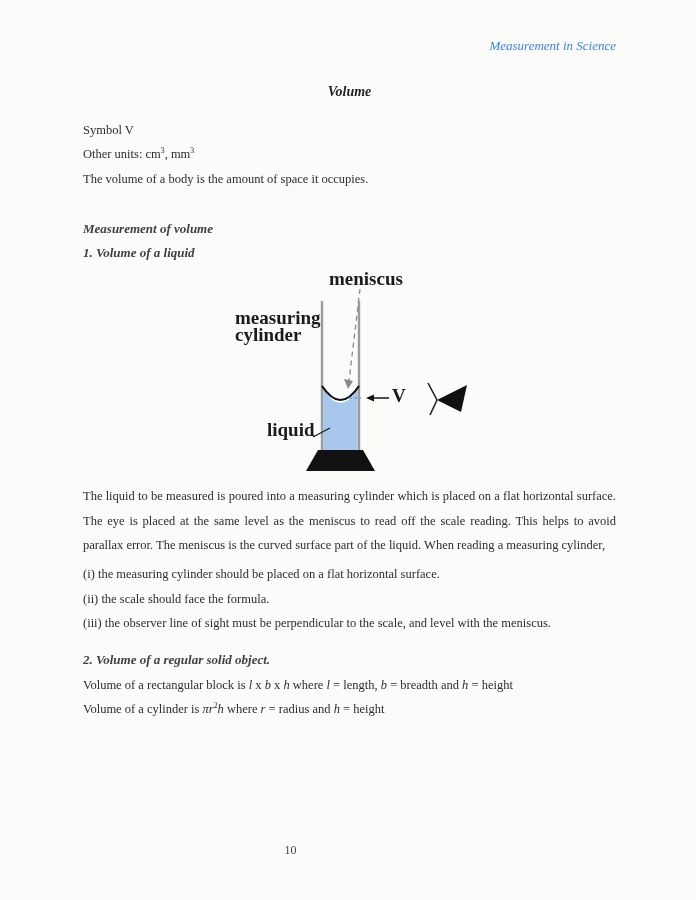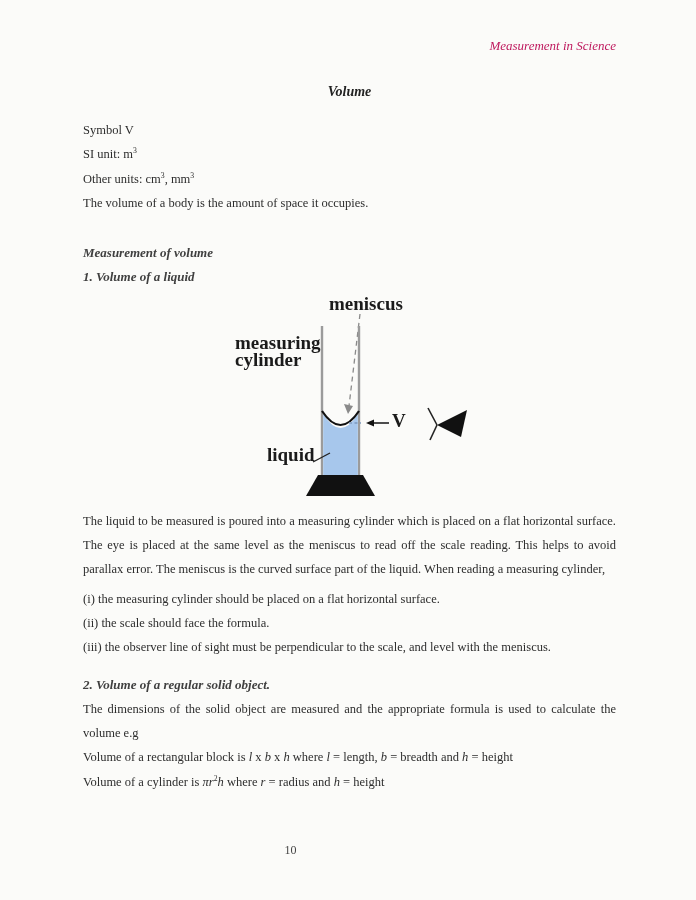--- a/index.html
+++ b/index.html
@@ -8,21 +8,21 @@
     background: #fbfbf9;
     font-family: "Liberation Serif", "DejaVu Serif", serif;
     color: #2d2d2d;
     overflow: hidden;
   }
   .page { position: relative; width: 696px; height: 900px; }
   .content { position: absolute; left: 83px; top: 38px; width: 533px; }
 
   .running-header {
     font-style: italic; font-size: 13px; line-height: 15px;
-    text-align: right; color: #be185d;
+    text-align: right; color: #3b82f6;
   }
   .doc-title {
     margin-top: 30px;
     font-weight: bold; font-style: italic;
     font-size: 14px; line-height: 17px;
     text-align: center; color: #222;
   }
   .intro { margin-top: 18px; font-size: 12.5px; line-height: 24.3px; }
   .line { white-space: normal; }
   .sup { vertical-align: super; font-size: 0.62em; line-height: 0; }
@@ -63,21 +63,20 @@
 
 <div class="page">
   <div class="content">
 
     <div class="running-header">Measurement in Science</div>
 
     <div class="doc-title">Volume</div>
 
     <div class="intro">
       <div class="line">Symbol V</div>
-      <div class="line"><span>SI unit: m</span><span class="sup">3</span></div>
       <div class="line"><span>Other units: cm</span><span class="sup">3</span><span>, mm</span><span class="sup">3</span></div>
       <div class="line">The volume of a body is the amount of space it occupies.</div>
     </div>
 
     <div class="heading heading-gap">Measurement of volume</div>
     <div class="heading">1. Volume of a liquid</div>
 
     <div class="diagram">
       <svg width="533" height="210" viewBox="0 0 533 210">
 
@@ -115,21 +114,20 @@
     <div class="para just body-para">The liquid to be measured is poured into a measuring cylinder which is placed on a flat horizontal surface. The eye is placed at the same level as the meniscus to read off the scale reading. This helps to avoid parallax error. The meniscus is the curved surface part of the liquid. When reading a measuring cylinder,</div>
 
     <div class="rules">
       <div class="line">(i) the measuring cylinder should be placed on a flat horizontal surface.</div>
       <div class="line">(ii) the scale should face the formula.</div>
       <div class="line">(iii) the observer line of sight must be perpendicular to the scale, and level with the meniscus.</div>
     </div>
 
     <div class="heading h2gap">2. Volume of a regular solid object.</div>
 
-    <div class="para just">The dimensions of the solid object are measured and the appropriate formula is used to calculate the volume e.g</div>
 
     <div class="formula"><span>Volume of a rectangular block is </span><span class="var">l</span><span> x </span><span class="var">b</span><span> x </span><span class="var">h</span><span> where </span><span class="var">l</span><span> = length, </span><span class="var">b</span><span> = breadth and </span><span class="var">h</span><span> = height</span></div>
 
     <div class="formula"><span>Volume of a cylinder is </span><span class="var">πr</span><span class="sup">2</span><span class="var">h</span><span> where </span><span class="var">r</span><span> = radius and </span><span class="var">h</span><span> = height</span></div>
 
   </div>
 
   <div class="pagenum">10</div>
 </div>
 

